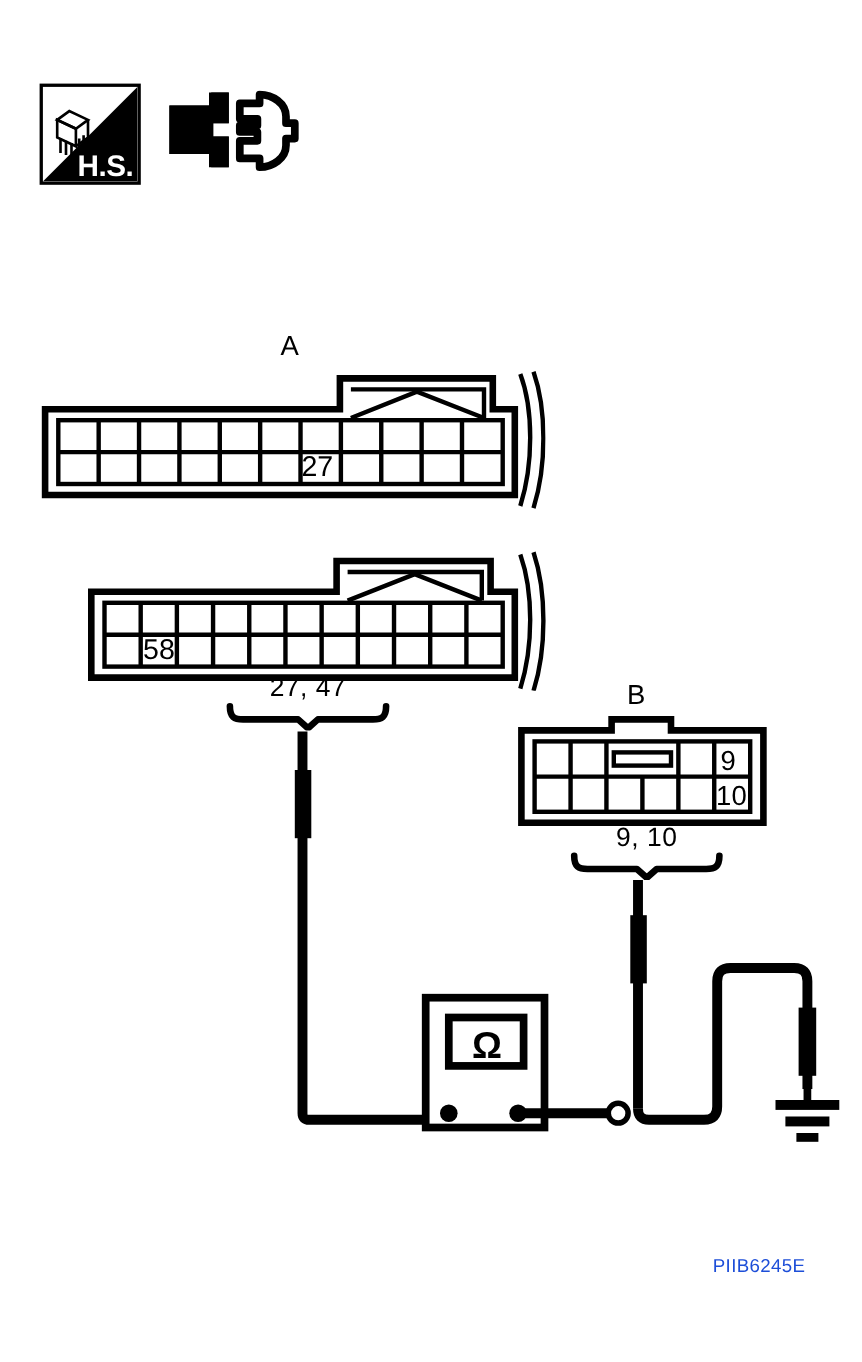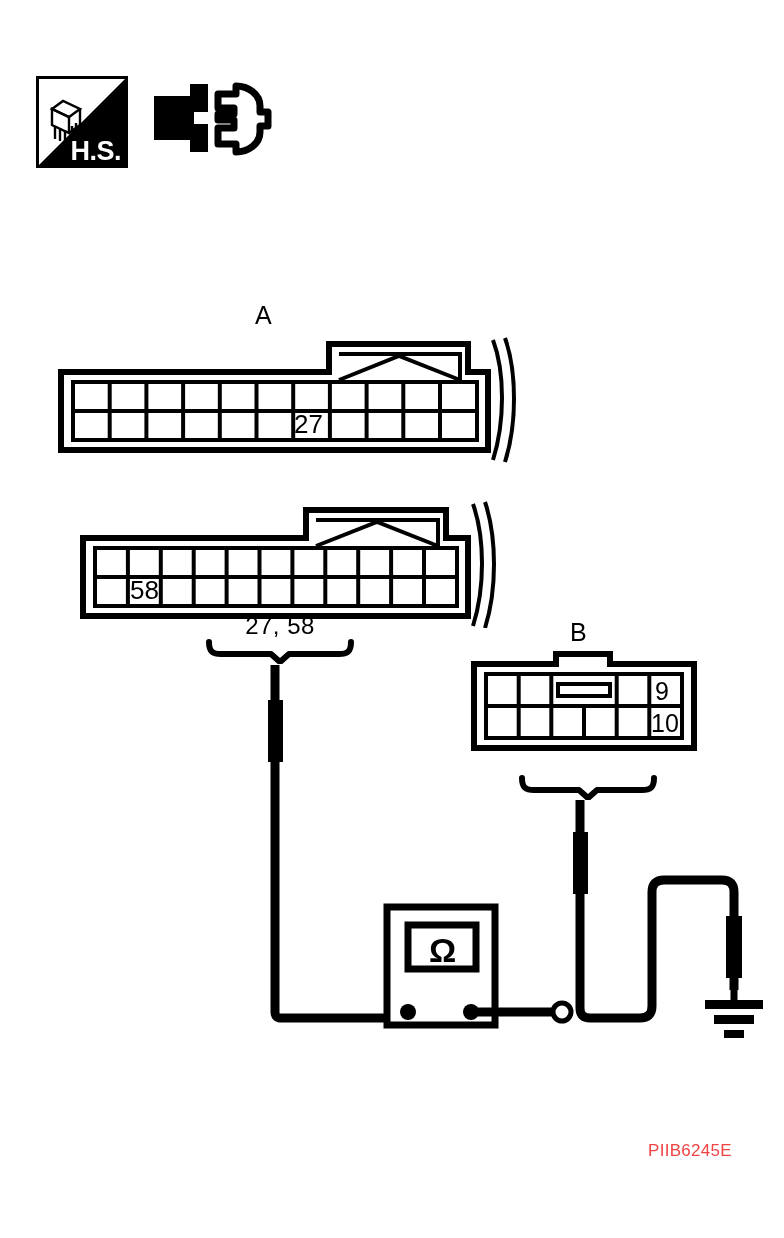--- a/index.html
+++ b/index.html
@@ -37,21 +37,21 @@
     font-size: 27px;
     font-weight: bold;
     letter-spacing: -0.5px;
     font-family: "Liberation Sans", sans-serif;
   }
 
   .conn-icon { left: 152px; top: 82px; width: 120px; height: 84px; }
   .key-icon  { left: 286px; top: 72px; width: 104px; height: 100px; }
 
   
-  .connA { left: 56px;  top: 332px; width: 460px; height: 132px; }
+  .connA { left: 36px;  top: 332px; width: 460px; height: 132px; }
   .connC { left: 78px;  top: 496px; width: 460px; height: 132px; }
   .connB { left: 470px; top: 650px; width: 228px; height: 102px; }
 
   .label-A { left: 255px; top: 303px; font-size: 25px; }
   .label-B { left: 570px; top: 620px; font-size: 25px; }
   .cap-letter {
     font-family: "Liberation Sans", sans-serif;
     font-size: 25px;
     color: #000;
     line-height: 1;
@@ -72,21 +72,21 @@
 
   
   #circuit { left: 0; top: 0; width: 784px; height: 1238px; }
 
   
   .fig-code {
     left: 648px; top: 1141px;
     font-family: "Liberation Sans", sans-serif;
     font-size: 17px;
     letter-spacing: 0.3px;
-    color: #ef4444;
+    color: #1d4ed8;
   }
 </style>
 </head>
 <body>
 
 <div id="page" class="abs">
 
   <div id="icon-row" class="abs">
 
     <div class="hs-icon abs">
@@ -190,27 +190,28 @@
         <line x1="179.3" y1="24" x2="179.3" y2="88"></line>
       </g>
 
       <rect x="88" y="34" width="52" height="12" fill="none" stroke="#000" stroke-width="4"></rect>
       <text x="185" y="50" font-family="Liberation Sans, sans-serif" font-size="25" fill="#000">9</text>
       <text x="181" y="82" font-family="Liberation Sans, sans-serif" font-size="25" fill="#000">10</text>
     </svg>
   </div>
 
   <div class="brk-2758 abs">
-    <span class="brk-text">27, 58</span>
+    <span class="brk-text">27, 47</span>
     <svg viewBox="0 0 150 26" width="150" height="26" style="position:absolute;left:0;top:26;">
       <path d="M4,4 C4,14 8,16 16,16 L66,16 L75,24 L84,16 L134,16 C142,16 146,14 146,4" fill="none" stroke="#000" stroke-width="6" stroke-linejoin="round" stroke-linecap="round"></path>
     </svg>
   </div>
 
   <div class="brk-910 abs">
+    <span class="brk-text">9, 10</span>
     <svg viewBox="0 0 140 26" width="140" height="26" style="position:absolute;left:0;top:26;">
       <path d="M4,4 C4,14 8,16 16,16 L61,16 L70,24 L79,16 L124,16 C132,16 136,14 136,4" fill="none" stroke="#000" stroke-width="6" stroke-linejoin="round" stroke-linecap="round"></path>
     </svg>
   </div>
 
   <svg id="circuit" class="abs" viewBox="0 0 784 1238" width="784" height="1238">
 
     <g>
       <path d="M275,665 L275,1012 Q275,1018 281,1018 L406,1018" fill="none" stroke="#000" stroke-width="9" stroke-linecap="butt"></path>
       <rect x="268" y="700" width="15" height="62" fill="#000"></rect>

